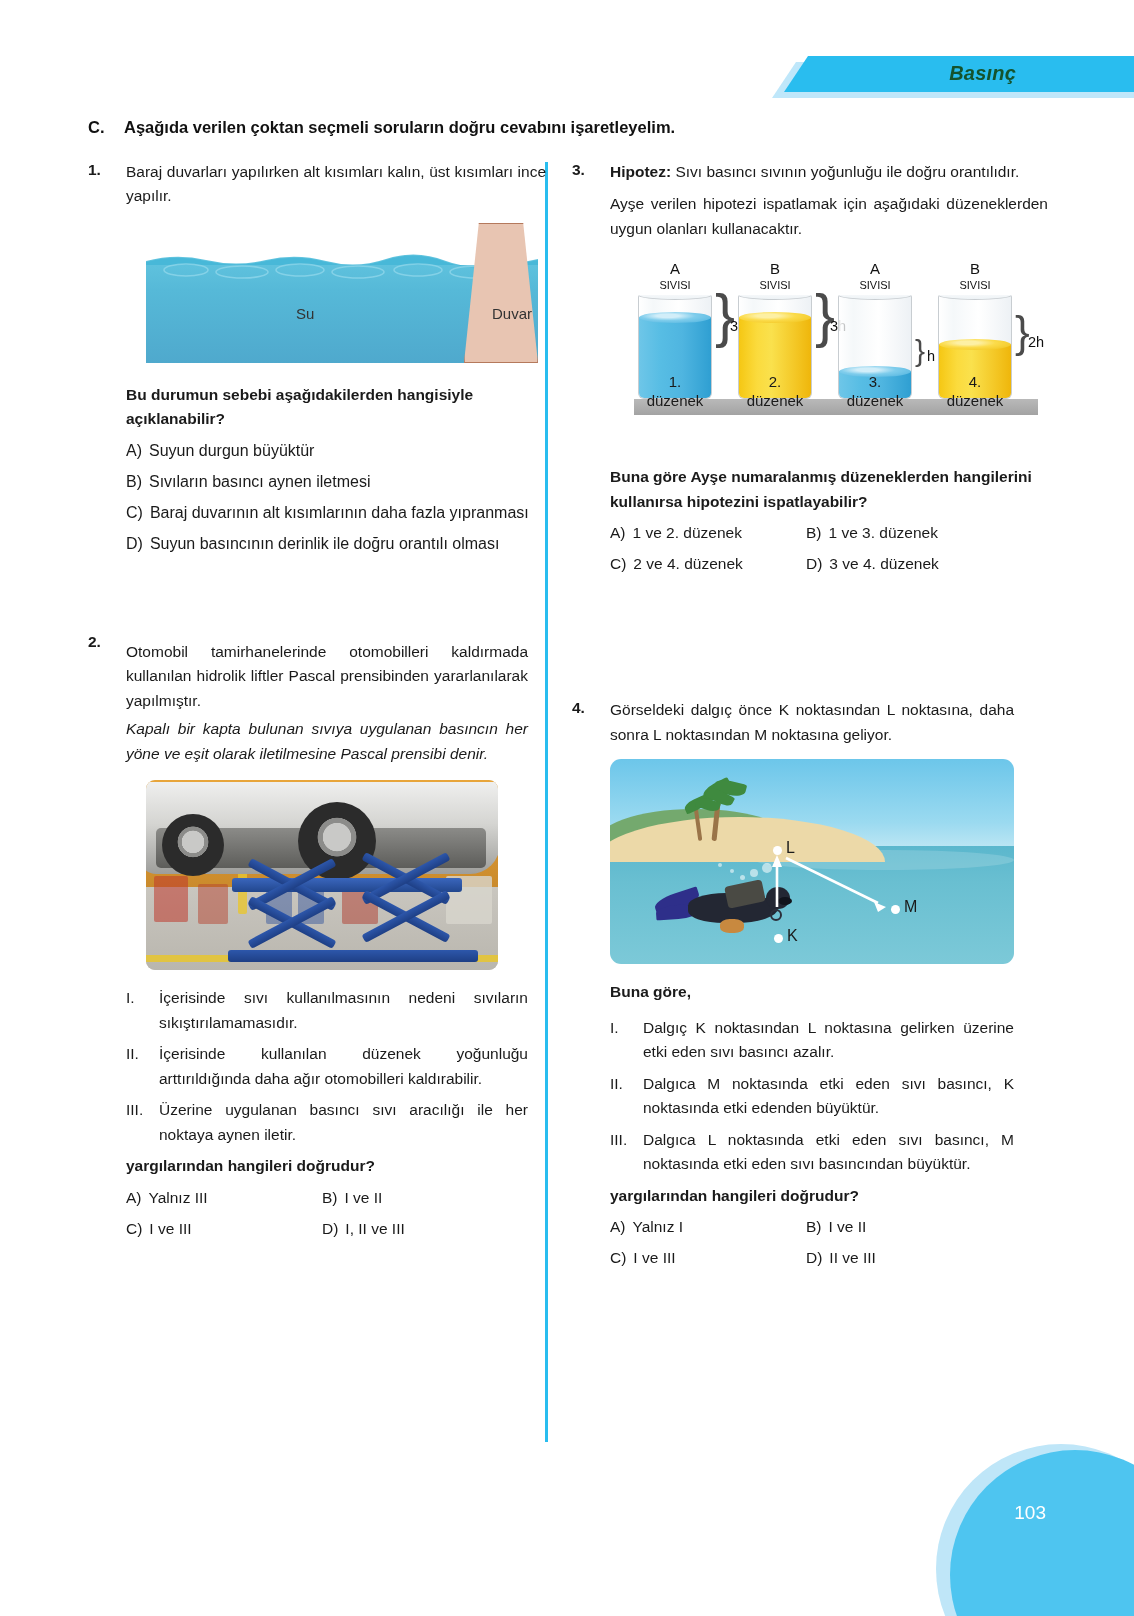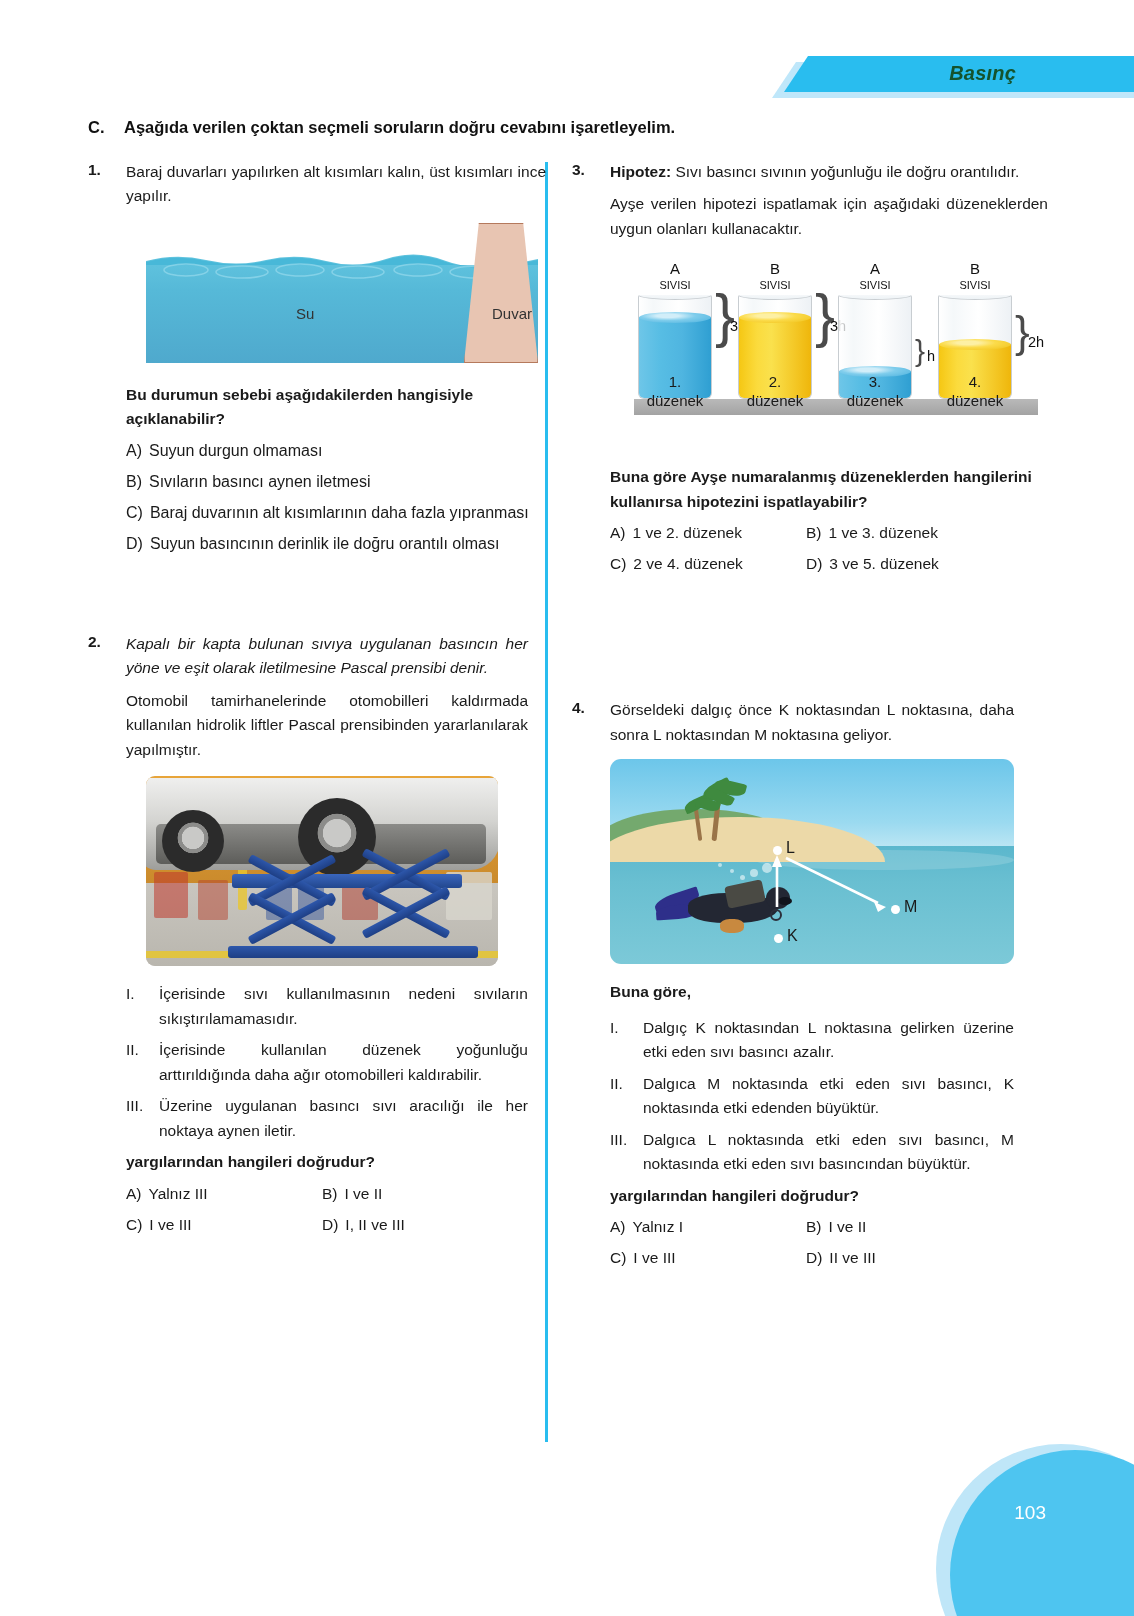--- a/index.html
+++ b/index.html
@@ -263,43 +263,43 @@
           <div class="dam-wall"></div>
           <div class="lbl-su">Su</div>
           <div class="lbl-duvar">Duvar</div>
         </div>
 
         <div class="p bold" style="margin-bottom:10px;margin-top:16px;">Bu durumun sebebi aşağıdakilerden hangisiyle açıklanabilir?</div>
 
         <div class="opts opt-list">
           <div class="opt">
             <span class="ol">A)</span>
-            <span>Suyun durgun olmaması</span>
+            <span>Suyun durgun büyüktür</span>
           </div>
           <div class="opt">
             <span class="ol">B)</span>
             <span>Sıvıların basıncı aynen iletmesi</span>
           </div>
           <div class="opt">
             <span class="ol">C)</span>
             <span class="rt" style="text-align:justify;">Baraj duvarının alt kısımlarının daha fazla yıpranması</span>
           </div>
           <div class="opt">
             <span class="ol">D)</span>
             <span class="rt" style="text-align:justify;">Suyun basıncının derinlik ile doğru orantılı olması</span>
           </div>
         </div>
       </div>
     </div>
 
     <div class="q" style="margin-top:66px;">
       <div class="q-num">2.</div>
       <div class="q-body">
+        <div class="p" style="margin-top:8px;">Otomobil tamirhanelerinde otomobilleri kaldırmada kullanılan hidrolik liftler Pascal prensibinden yararlanılarak yapılmıştır.</div>
         <div class="p italic">Kapalı bir kapta bulunan sıvıya uygulanan basıncın her yöne ve eşit olarak iletilmesine Pascal prensibi denir.</div>
-        <div class="p" style="margin-top:8px;">Otomobil tamirhanelerinde otomobilleri kaldırmada kullanılan hidrolik liftler Pascal prensibinden yararlanılarak yapılmıştır.</div>
 
         <div class="photo">
           <div class="ph-wall"></div>
           <div class="ph-floor"></div>
           <div class="ph-floorline"></div>
           <div class="ph-blur" style="left:8px; top:96px; width:34px; height:46px; background:#c0392b; opacity:.55;"></div>
           <div class="ph-blur" style="left:52px; top:104px; width:30px; height:40px; background:#b5432f; opacity:.5;"></div>
           <div class="ph-blur" style="left:120px; top:100px; width:26px; height:44px; background:#2a4d9b; opacity:.45;"></div>
           <div class="ph-blur" style="left:152px; top:104px; width:26px; height:40px; background:#2a4d9b; opacity:.45;"></div>
           <div class="ph-blur" style="left:196px; top:102px; width:36px; height:42px; background:#b0392b; opacity:.5;"></div>
@@ -470,21 +470,21 @@
               <span>1 ve 3. düzenek</span>
             </div>
           </div>
           <div class="opt-row">
             <div class="opt first">
               <span class="ol">C)</span>
               <span>2 ve 4. düzenek</span>
             </div>
             <div class="opt">
               <span class="ol">D)</span>
-              <span>3 ve 5. düzenek</span>
+              <span>3 ve 4. düzenek</span>
             </div>
           </div>
         </div>
       </div>
     </div>
 
     <div class="q" style="margin-top:112px;">
       <div class="q-num">4.</div>
       <div class="q-body">
         <div class="p">Görseldeki dalgıç önce K noktasından L noktasına, daha sonra L noktasından M noktasına geliyor.</div>

